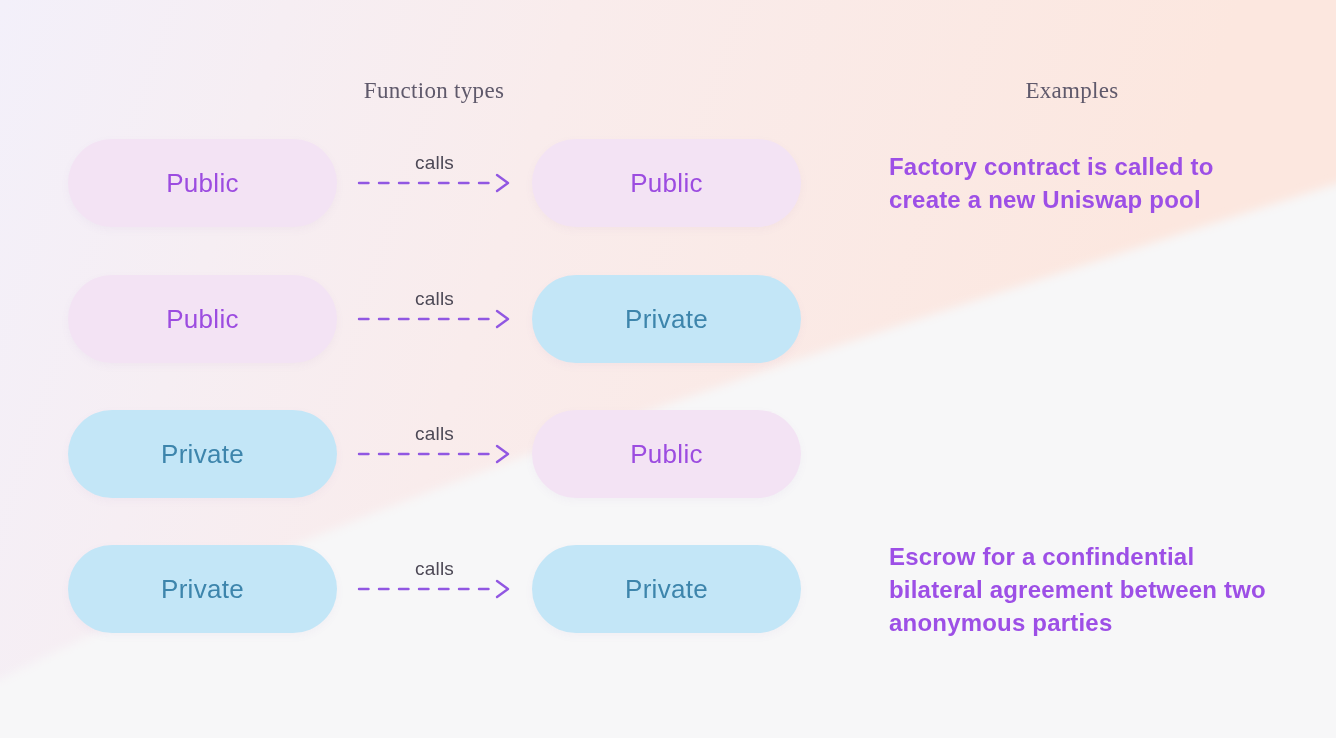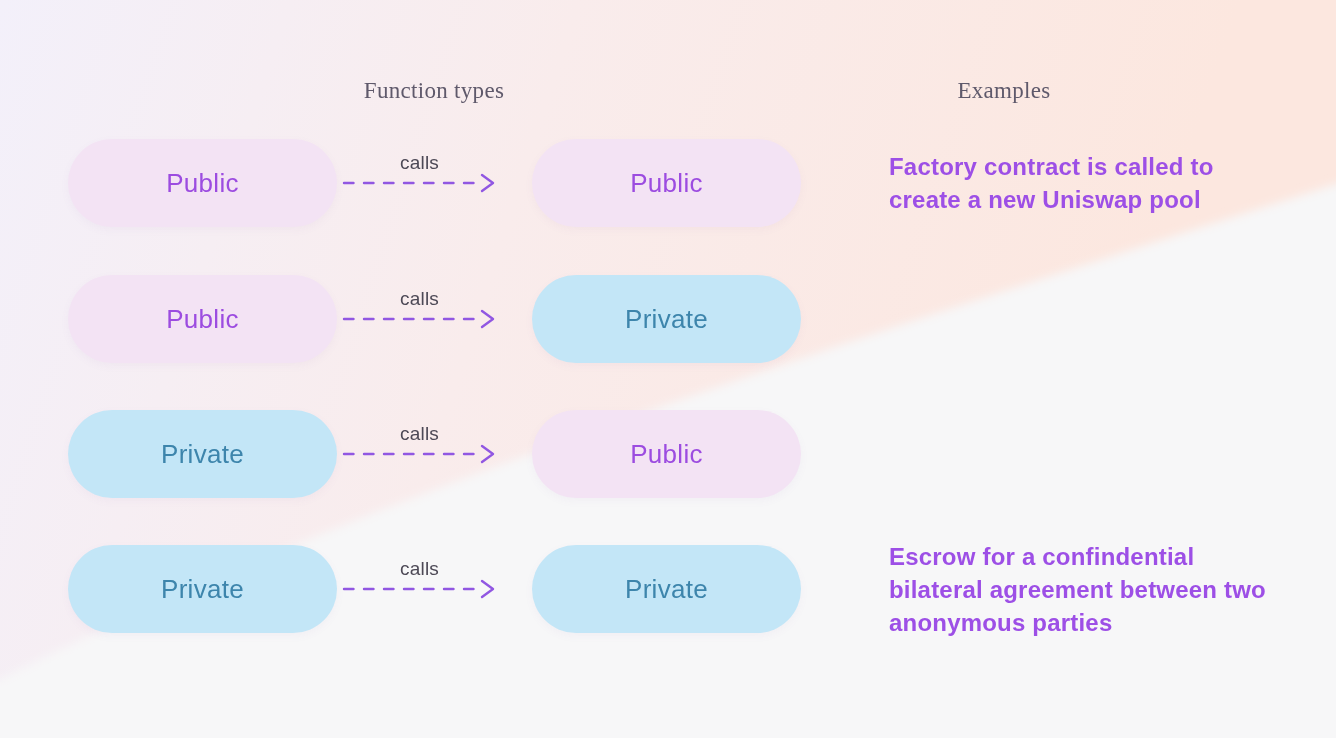--- a/index.html
+++ b/index.html
@@ -27,21 +27,21 @@
     top: 78px;
     transform: translateX(-50%);
     font-size: 23px;
     font-weight: 500;
     letter-spacing: 0.3px;
     color: var(--header-text, #5f596b);
     white-space: nowrap;
     font-family: Liberation Serif, serif;
   }
   .col-header--left  { left: 434px; }
-  .col-header--right { left: 1004px; }
+  .col-header--right { left: 1072px; }
 
   .row {
     position: absolute;
     left: 68px;
     height: 88px;
     width: 1240px;
   }
   .row-0 { top: 139px; }
   .row-1 { top: 275px; }
   .row-2 { top: 410px; }
@@ -61,21 +61,21 @@
     letter-spacing: 0.3px;
     box-shadow: 0 3px 8px rgba(140, 100, 170, 0.05);
   }
   .pill--caller { left: 0; }
   .pill--callee { left: 464px; }
   .pill--public  { background: var(--public-pill-bg, #f3e3f4);  color: var(--public-pill-text, #9c4ce0); }
   .pill--private { background: var(--private-pill-bg, #c3e6f7); color: var(--private-pill-text, #3d85ac); }
 
   .arrow-group {
     position: absolute;
-    left: 254px;
+    left: 269px;
     width: 195px;
     height: 88px;
   }
   .calls-label {
     position: absolute;
     left: 50%;
     bottom: 50%;
     transform: translateX(-50%);
     margin-bottom: 9px;
     font-size: 19px;

